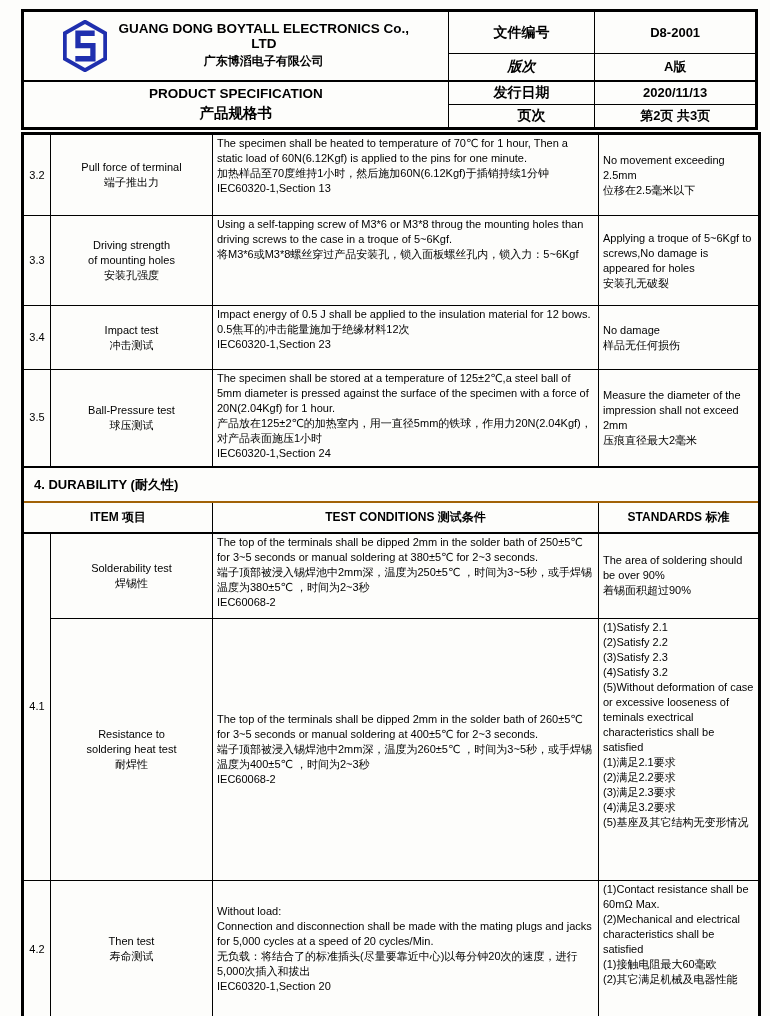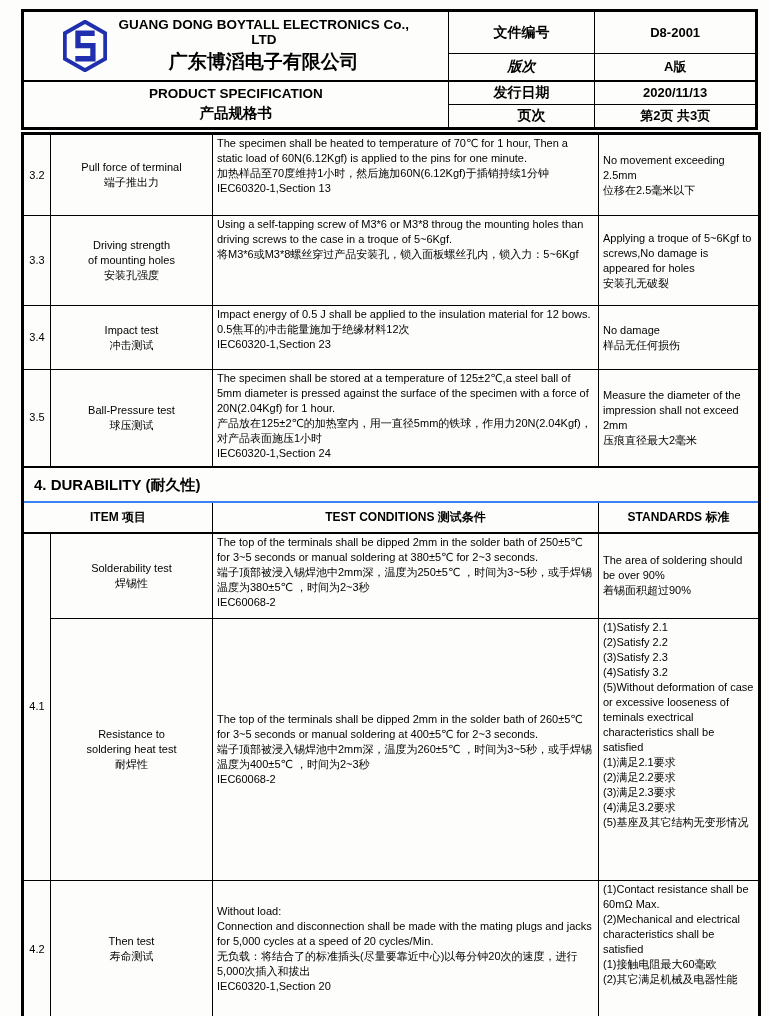--- a/index.html
+++ b/index.html
@@ -12,33 +12,33 @@
   .hdr-table{border:3px solid #000;}
   .hdr-table td{border:1px solid #000;}
   .hdr-left{width:424px;text-align:center;vertical-align:middle;}
   .hdr-label{width:146px;text-align:center;vertical-align:middle;font-weight:bold;font-size:14px;}
   .hdr-value{width:161px;text-align:center;vertical-align:middle;font-weight:bold;font-size:13px;}
   .thickbot{border-bottom:2px solid #000 !important;}
   .company-cell{display:flex;align-items:center;justify-content:flex-start;}
   .logo-box{flex:0 0 58px;display:flex;align-items:center;justify-content:center;}
   .company-names{flex:1;text-align:center;padding-right:30px;}
   .company-en{font-weight:bold;font-size:13.5px;letter-spacing:0;}
-  .company-cn{font-weight:bold;font-size:19px;margin-top:2px;}
+  .company-cn{font-weight:bold;font-size:12px;margin-top:2px;}
   .doc-title-en{font-weight:bold;font-size:13.5px;}
   .doc-title-cn{font-weight:bold;font-size:14.5px;margin-top:3px;}
   
   .main-table{border:3px solid #000;margin-top:2px;}
   .main-table td{border:1px solid #000;font-size:11px;line-height:15px;}
   .col-num{width:28px;text-align:center;vertical-align:middle;font-size:11.5px;}
   .col-item{width:162px;text-align:center;vertical-align:middle;}
   .col-cond{width:386px;vertical-align:top;}
   .col-std{width:161px;vertical-align:middle;}
   .top{vertical-align:top !important;}
   .vmid{vertical-align:middle !important;}
-  .section-row td{font-weight:bold;font-size:15px;padding-left:10px;border-top:2px solid #000;border-bottom:2px solid #3b82f6;vertical-align:middle;}
+  .section-row td{font-weight:bold;font-size:13px;padding-left:10px;border-top:2px solid #000;border-bottom:2px solid #a16207;vertical-align:middle;}
   .colhdr td{font-weight:bold;font-size:12px;text-align:center;vertical-align:middle;border-bottom:2px solid #000;}
   .lines div{min-height:4px;}
 </style>
 </head>
 <body>
 
 <div class="page">
 <div class="doc">
 
   <table class="hdr-table">

